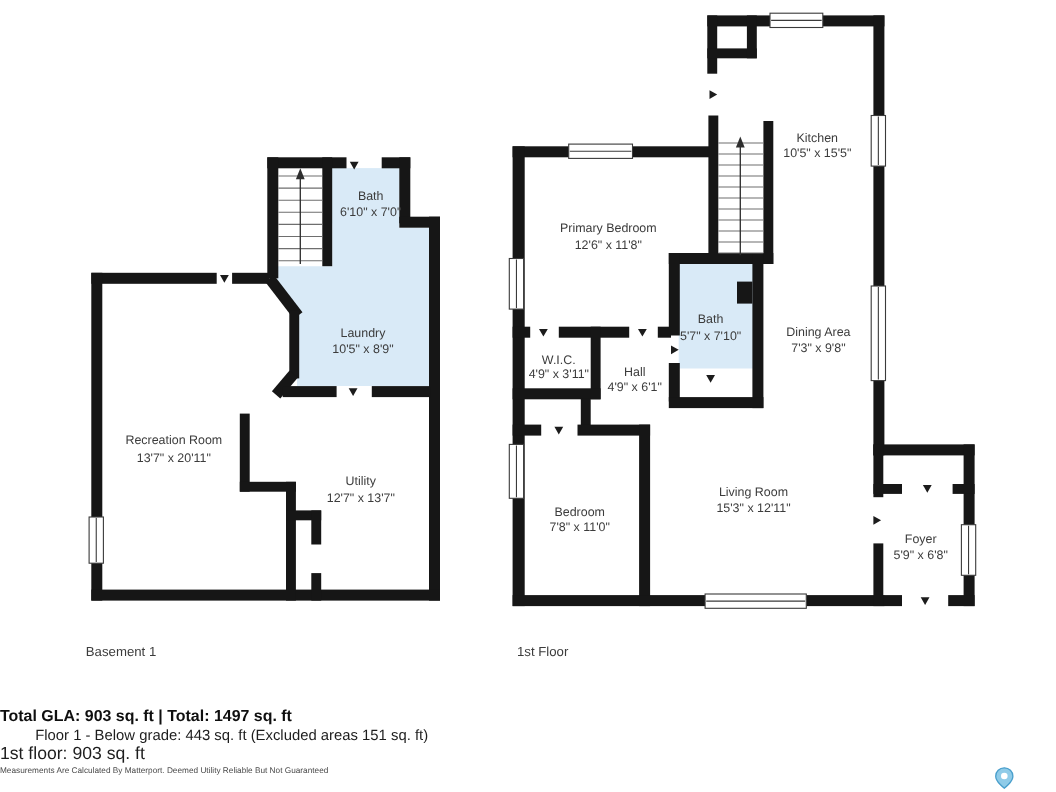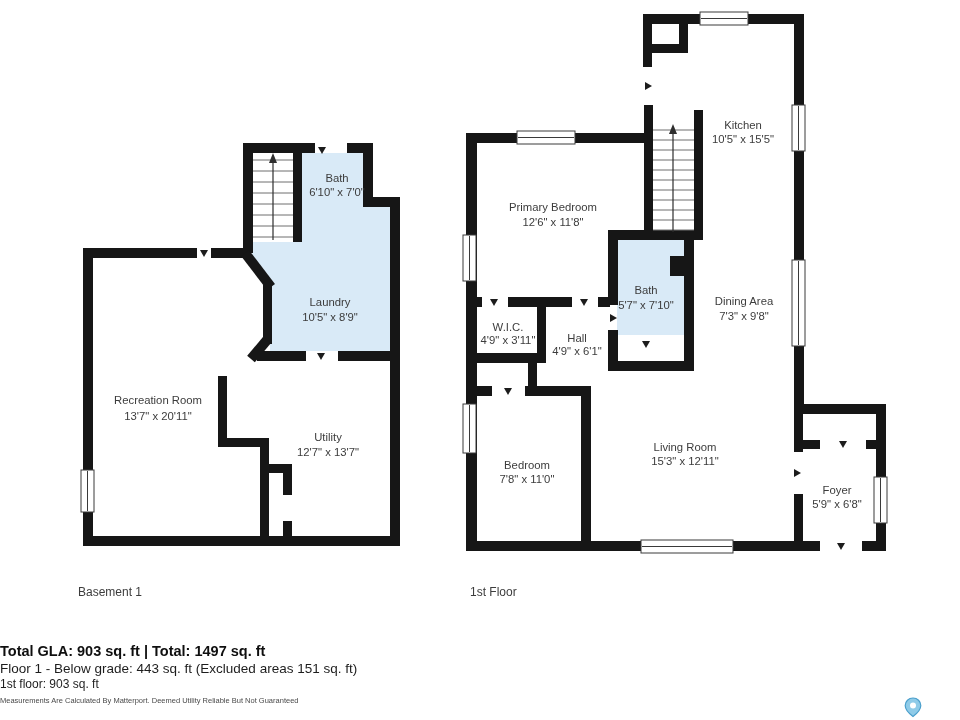--- a/index.html
+++ b/index.html
@@ -18,22 +18,22 @@
   .win{fill:#ffffff;stroke:var(--win-stroke);stroke-width:1;}
   .winline{stroke:var(--win-stroke);stroke-width:1;}
   .tread{stroke:#6e6e6e;stroke-width:1;}
   .stair-arrow{stroke:#2e2e2e;stroke-width:1.2;}
   .arrowhead{fill:#2e2e2e;}
   .doormark{fill:#1c1c1c;}
   .room-name,.room-dims{font-size:11.3px;fill:var(--label);text-anchor:middle;}
   .plan-title{font-size:12px;fill:#3c3c3c;}
   .footer-line{position:absolute;left:0;right:0;text-align:left;color:#1d1d1d;}
   .f-total{top:643px;font-size:14.5px;font-weight:bold;color:#0f0f0f;}
-  .f-floor1{top:661px;font-size:13.5px;}
-  .f-first{top:677px;font-size:12px;}
+  .f-floor1{top:661px;font-size:13.5px;padding-left:32px;}
+  .f-first{top:677px;font-size:16px;}
   .f-disclaimer{top:696px;font-size:7.5px;color:#4a4a4a;}
   #pin{position:absolute;left:902px;top:696px;}
 </style>
 </head>
 <body>
 
 <svg width="960" height="720" viewBox="0 0 960 720">
 
   <g>
 

